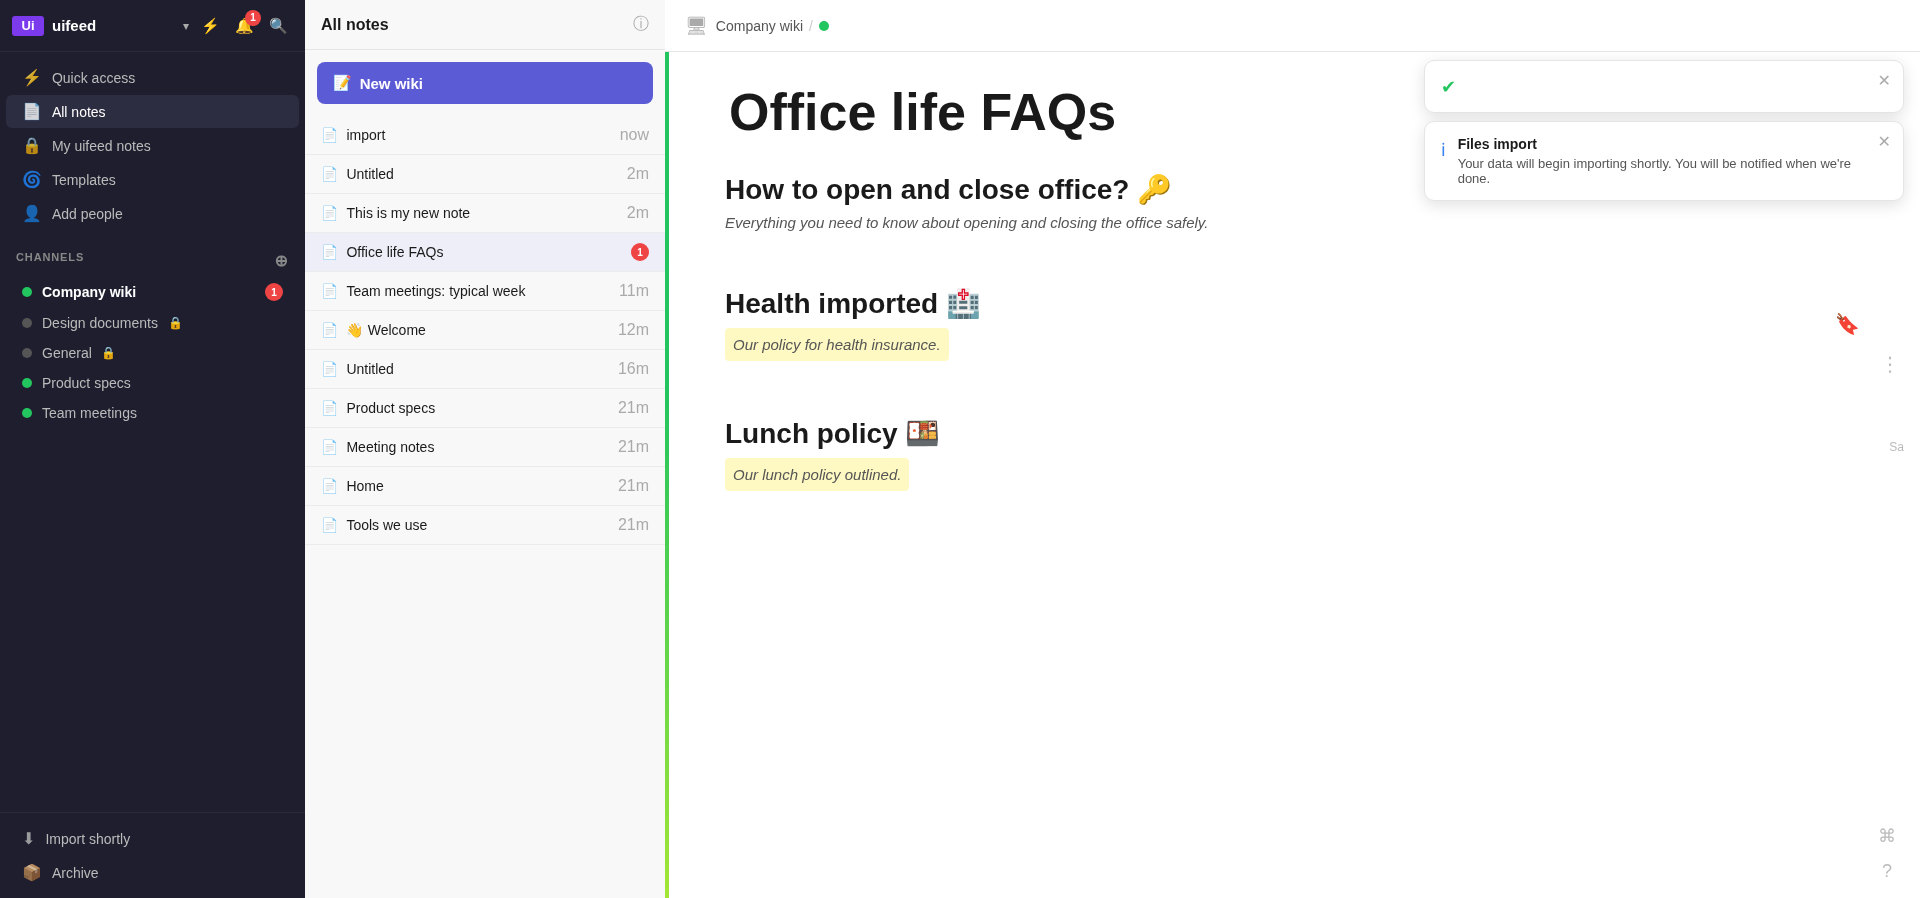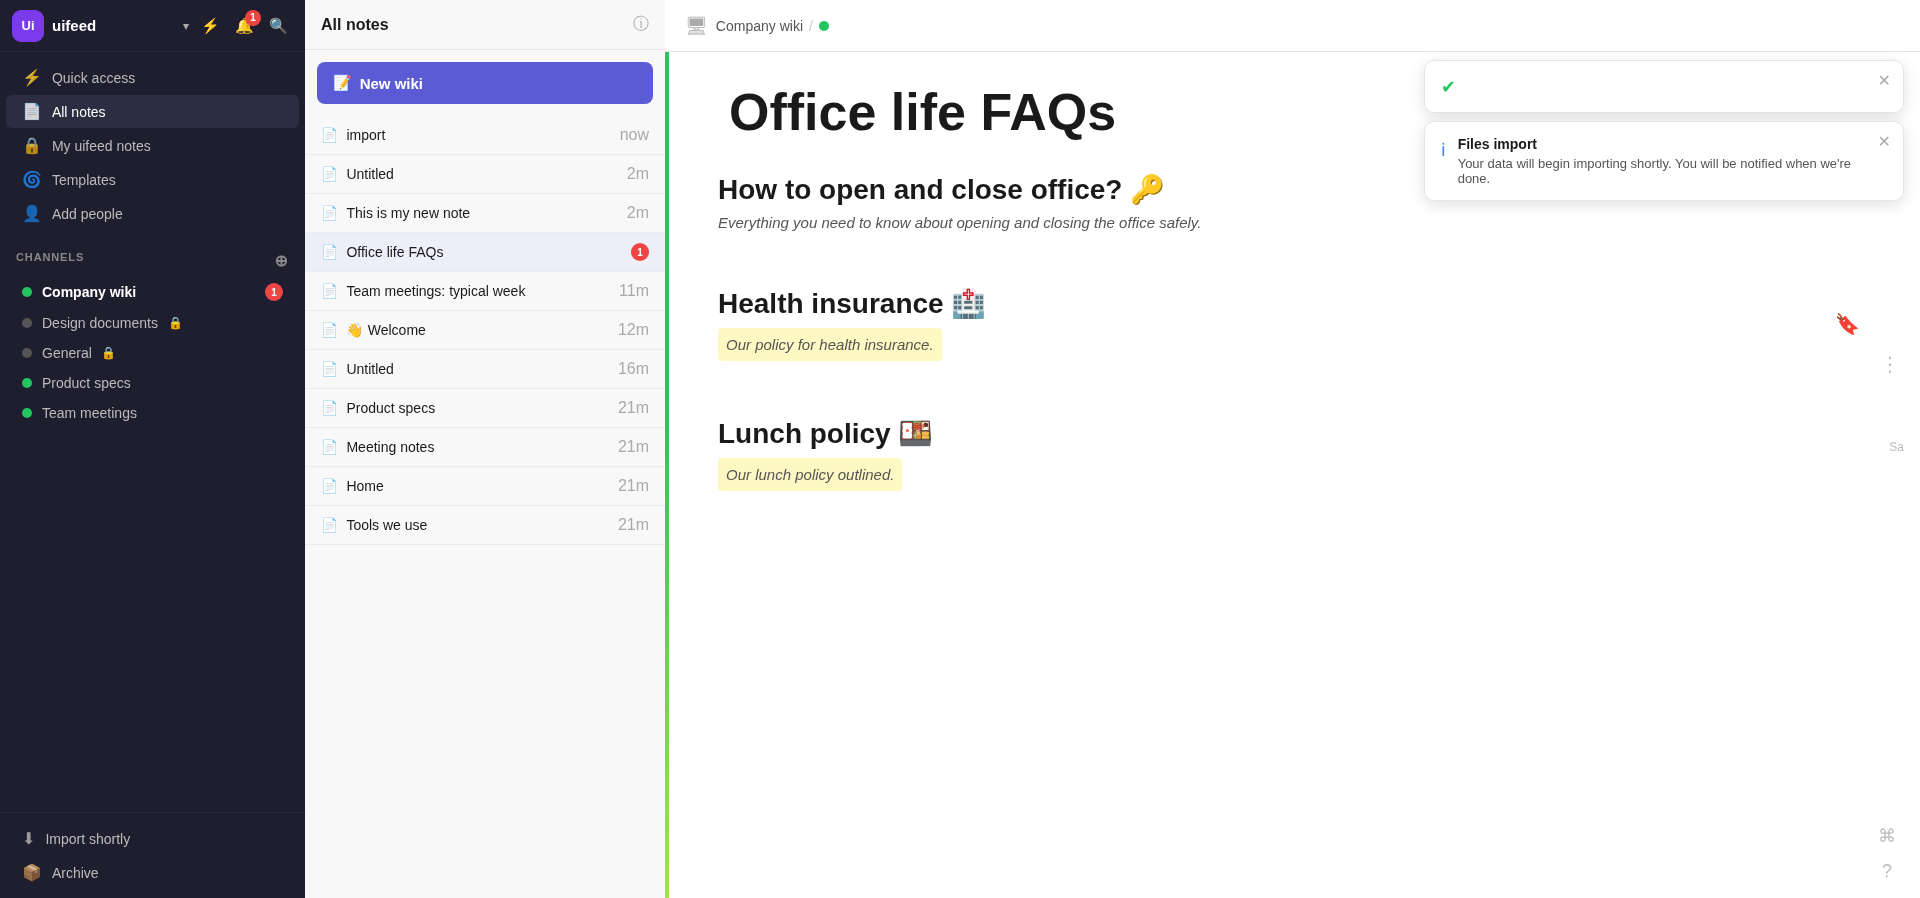--- a/index.html
+++ b/index.html
@@ -18,23 +18,23 @@
     .sidebar-header {
       display: flex;
       align-items: center;
       padding: 8px 12px;
       gap: 8px;
       height: 52px;
       border-bottom: 1px solid #2a2a3d;
     }
 
     .avatar {
-      width: 32px; height: 32px;
+      width: 32px; height: 20px;
       background: #7c3aed;
-      border-radius: 9px;
+      border-radius: 3px;
       display: flex; align-items: center; justify-content: center;
       font-size: 13px; font-weight: 700; color: #fff;
       flex-shrink: 0;
     }
 
     .workspace-name {
       font-size: 15px; font-weight: 600; color: #fff;
       flex: 1;
     }
 
@@ -508,30 +508,30 @@
       <div class="toast">
         <span class="toast-icon info-icon-blue">ℹ</span>
         <div>
           <div class="toast-title">Files import</div>
           <div class="toast-body">Your data will begin importing shortly. You will be notified when we're done.</div>
         </div>
         <span class="toast-close">✕</span>
       </div>
     </div>
 
-    <div style="margin-left:5px; margin-top: 8px;">
+    <div style="margin-left:12px; margin-top: 8px;">
       <h2 class="doc-section-title">How to open and close office? 🔑</h2>
       <p class="doc-section-subtitle">Everything you need to know about opening and closing the office safely.</p>
 
       <span style="position:absolute;right:60px;top:260px;color:#bbb;font-size:20px;">🔖</span>
       <span style="position:absolute;right:20px;top:300px;color:#bbb;font-size:20px;">⋮</span>
 
       <div style="height:32px;"></div>
 
-      <h2 class="doc-section-title">Health insurance 🏥</h2>
+      <h2 class="doc-section-title">Health imported 🏥</h2>
       <p class="doc-section-subtitle highlighted">Our policy for health insurance.</p>
 
       <div style="height:32px;"></div>
 
       <h2 class="doc-section-title">Lunch policy 🍱</h2>
       <p class="doc-section-subtitle highlighted">Our lunch policy outlined.</p>
 
       <div style="height:32px;"></div>
 
       <span style="position:absolute;right:16px;top:388px;font-size:12px;color:#bbb;">Sa</span>

